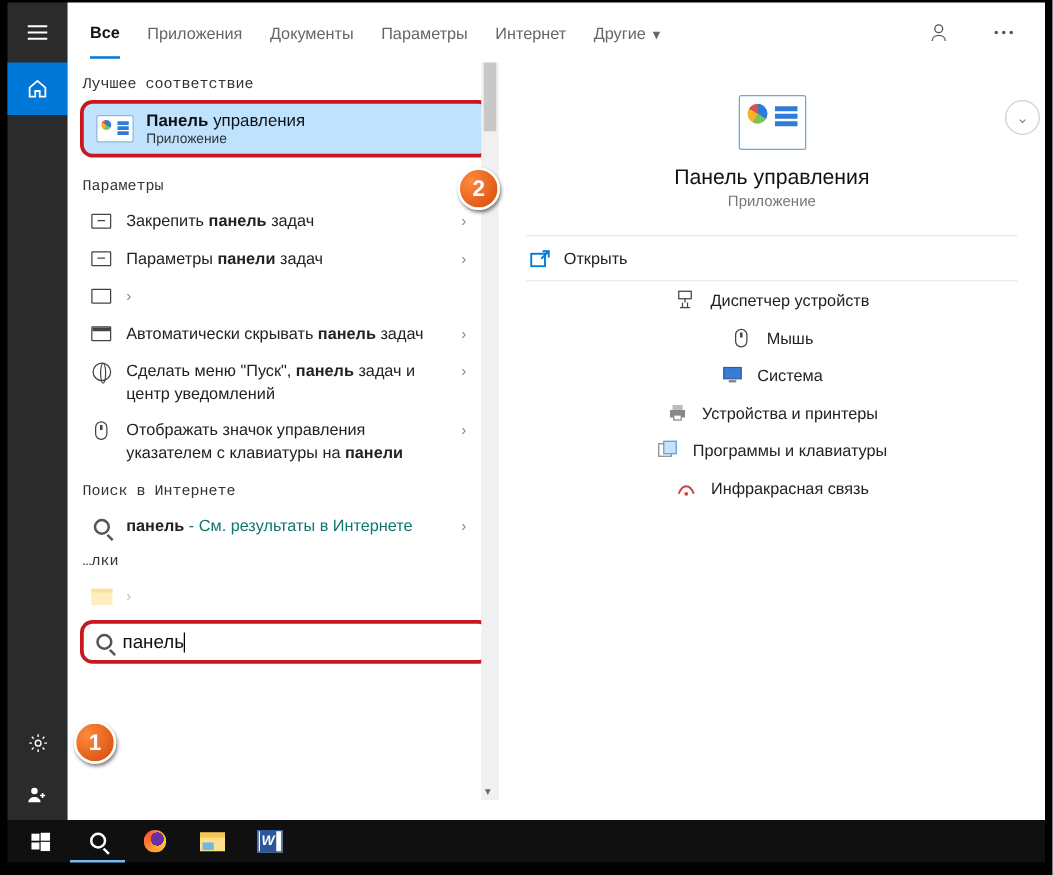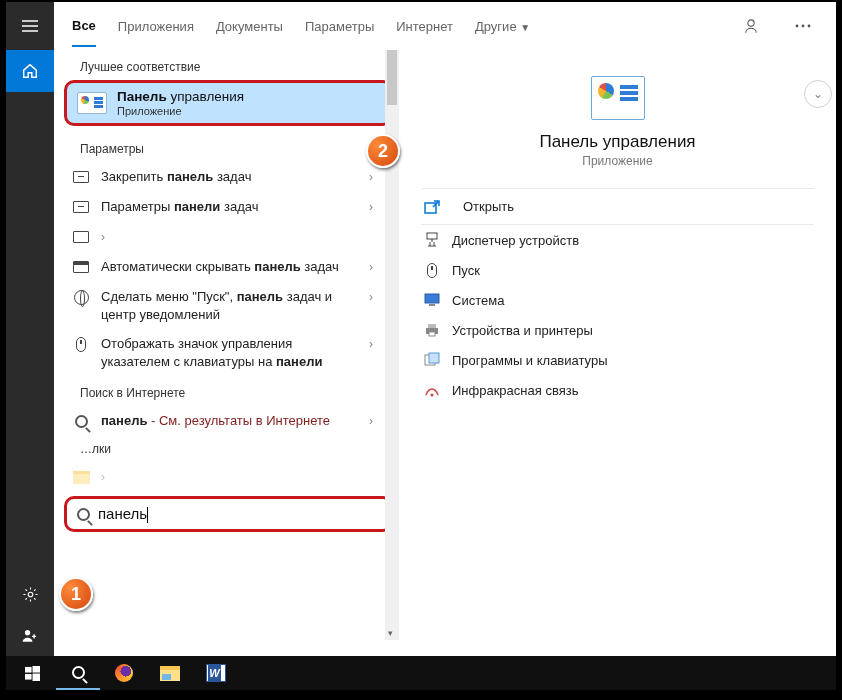--- a/index.html
+++ b/index.html
@@ -19,55 +19,55 @@
 .tabs .more-chev { font-size: 10px; }
 .tabs .spacer { flex: 1; }
 .tabs .iconbtn { width: 30px; height: 30px; display: flex; align-items: center; justify-content: center; color: #555; }
 
 .body { display: flex; height: 590px; }
 .left { width: 345px; border-right: 0; display: flex; flex-direction: column; position: relative; }
 .scrollbar { position: absolute; right: 0; top: 0; width: 14px; height: 100%; background: #f0f0f0; }
 .scrollbar .thumb { position: absolute; top: 0; left: 2px; width: 10px; height: 55px; background: #c8c8c8; }
 .scrollbar .darr { position: absolute; bottom: 2px; left: 3px; font-size: 9px; color: #666; }
 
-.sect-title { font-size: 12px; color: #333; padding: 10px 26px 6px; }
+.sect-title { font-size: 12px; color: #333; padding: 10px 12px 6px; font-family: Liberation Mono, monospace; }
 .sect-title.folders { padding-top: 6px; }
 
 .best-match { margin: 0 6px 6px 10px; border: 3px solid #c8171d; border-radius: 10px; background: #bfe3ff; padding: 6px 10px; display: flex; align-items: center; gap: 10px; }
 .bm-icon { width: 30px; height: 22px; background: #fff; border: 1px solid #8fb8d8; border-radius: 2px; position: relative; }
 .bm-icon::before { content:""; position:absolute; left:3px; top:3px; width:8px; height:8px; border-radius:50%; background: conic-gradient(#2e7cd6 0 120deg,#7cc355 120deg 210deg,#f5b327 210deg 300deg,#d9534f 300deg 360deg); }
 .bm-icon::after { content:""; position:absolute; right:3px; top:4px; width:9px; height:3px; background:#2e7cd6; box-shadow: 0 4px 0 #2e7cd6, 0 8px 0 #2e7cd6; }
 .bm-text .title { font-size: 13.5px; color: #111; }
 .bm-text .sub { font-size: 11px; color: #333; margin-top: 1px; }
 
 .item-row { display: flex; align-items: flex-start; gap: 11px; padding: 6px 26px 6px 18px; cursor: default; }
 .item-row .ico { width: 18px; height: 18px; flex-shrink: 0; display: flex; align-items: center; justify-content: center; }
 .item-row .label { flex: 1; font-size: 13px; color: #222; line-height: 1.35; }
 .item-row .chev { color: #888; font-size: 12px; padding-top: 2px; }
-.item-row .label .dim { color: #7f1d1d; }
+.item-row .label .dim { color: #0f766e; }
 
 .search-row { margin: 4px 6px 0 10px; border: 3px solid #c8171d; border-radius: 10px; padding: 6px 10px; display: flex; align-items: center; gap: 8px; background: #fff; }
 .search-row .mag { color: #333; }
 .search-row .inp { font-size: 15px; color: #111; border: none; outline: none; flex: 1; }
 .caret { display:inline-block; width:1px; height:16px; background:#000; vertical-align:middle; animation: bl 1s step-end infinite; }
 @keyframes bl { 50% { opacity: 0; } }
 
 .right { flex: 1; display: flex; flex-direction: column; padding: 18px 22px 0 22px; position: relative; }
 .hero-icon { width: 54px; height: 44px; border: 1px solid #6fa7d6; border-radius: 2px; margin: 8px auto 12px; position: relative; background: #fff; }
 .hero-icon::before { content:""; position:absolute; left:6px; top:6px; width:16px; height:16px; border-radius:50%; background: conic-gradient(#2e7cd6 0 120deg,#7cc355 120deg 210deg,#f5b327 210deg 300deg,#d9534f 300deg 360deg); }
 .hero-icon::after { content:""; position:absolute; right:6px; top:8px; width:18px; height:4px; background:#2e7cd6; box-shadow: 0 6px 0 #2e7cd6, 0 12px 0 #2e7cd6; }
 .hero-title { text-align: center; font-size: 17px; color: #111; }
 .hero-sub { text-align: center; font-size: 12px; color: #777; margin-top: 2px; margin-bottom: 20px; }
 
-.open-row { border-top: 1px solid #eaeaea; border-bottom: 1px solid #eaeaea; padding: 10px 2px; display: flex; align-items: center; gap: 22px; font-size: 13px; color: #222; position: relative; }
+.open-row { border-top: 1px solid #eaeaea; border-bottom: 1px solid #eaeaea; padding: 10px 2px; display: flex; align-items: center; gap: 10px; font-size: 13px; color: #222; position: relative; }
 .open-row .oicon { color: #0078d7; width: 18px; display:flex; justify-content:center; }
 .exp-circle { position: absolute; right: 4px; top: 30px; width: 28px; height: 28px; border: 1px solid #d0d0d0; border-radius: 50%; background: #fff; display:flex; align-items:center; justify-content:center; color:#888; font-size:12px; }
 
 .recent-title { font-size: 12px; color: #333; padding: 18px 2px 8px; }
-.rlist { display: flex; flex-direction: column; }
+.rlist { display: flex; flex-direction: column; align-items: center; }
 .ritem { display: flex; align-items: center; gap: 11px; padding: 6px 2px; font-size: 13px; color: #222; }
 .ritem .ri { width: 18px; height: 18px; display:flex; align-items:center; justify-content:center; }
 
 .callout { position: absolute; width: 34px; height: 34px; border-radius: 50%; background: radial-gradient(circle at 30% 30%, #ff8a3a, #d4470b); border: 2px solid #fff; box-shadow: 1px 2px 3px rgba(0,0,0,.5); color: #fff; font-weight: 700; font-size: 18px; display:flex; align-items:center; justify-content:center; z-index: 50; }
 .c1 { left: 53px; top: 575px; }
 .c2 { left: 360px; top: 132px; }
 
 .taskbar { position: absolute; left: 0; bottom: 0; width: 100%; height: 34px; background: #101010; display: flex; align-items: center; padding: 0 4px; gap: 2px; }
 .tbtn { width: 44px; height: 30px; display:flex; align-items:center; justify-content:center; color:#fff; }
 .tb-search-active { border-bottom: 2px solid #76b9ed; height: 34px; }
@@ -255,21 +255,21 @@
                   <rect x="3" y="1" width="10" height="6" fill="none" stroke="#444"></rect>
                   <path d="M8 7v3M4 14h8M6 10v4M10 10v4" stroke="#444"></path>
                 </svg>
               </div>
               <span>Диспетчер устройств</span>
             </div>
           <div class="ritem">
               <div class="ri">
                 <div class="ic-mouse"></div>
               </div>
-              <span>Пуск</span>
+              <span>Мышь</span>
             </div>
           <div class="ritem">
               <div class="ri">
                 <svg width="16" height="14" viewBox="0 0 16 14">
                   <rect x="1" y="1" width="14" height="9" fill="#3a7bd5" stroke="#2a5fa8"></rect>
                   <rect x="5" y="11" width="6" height="2" fill="#888"></rect>
                 </svg>
               </div>
               <span>Система</span>
             </div>

